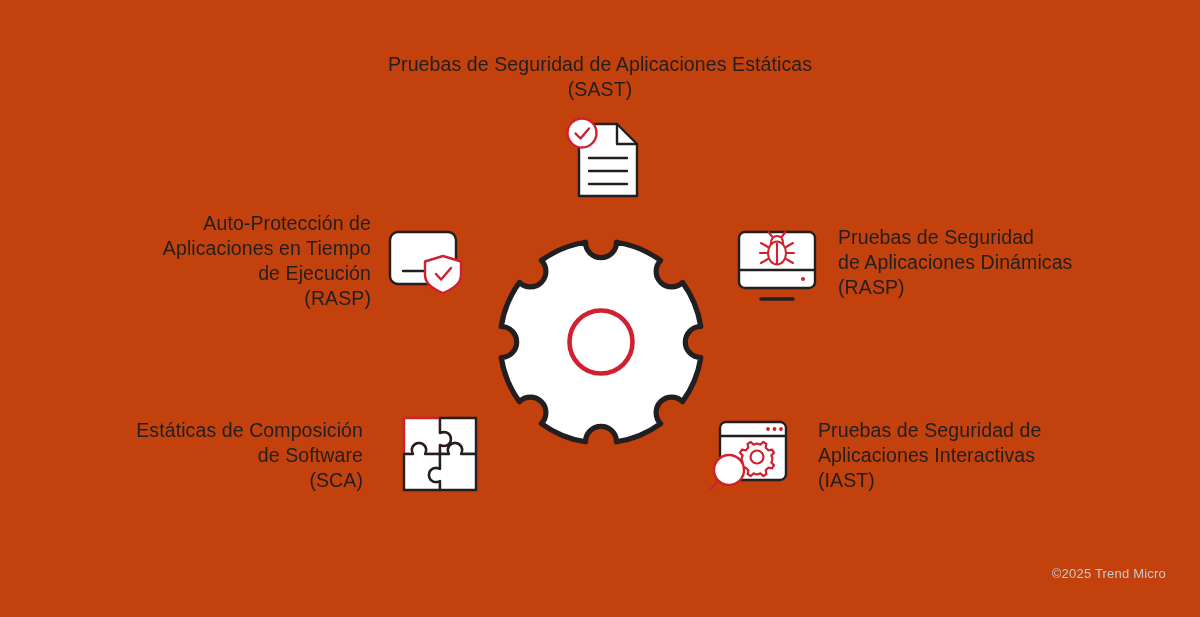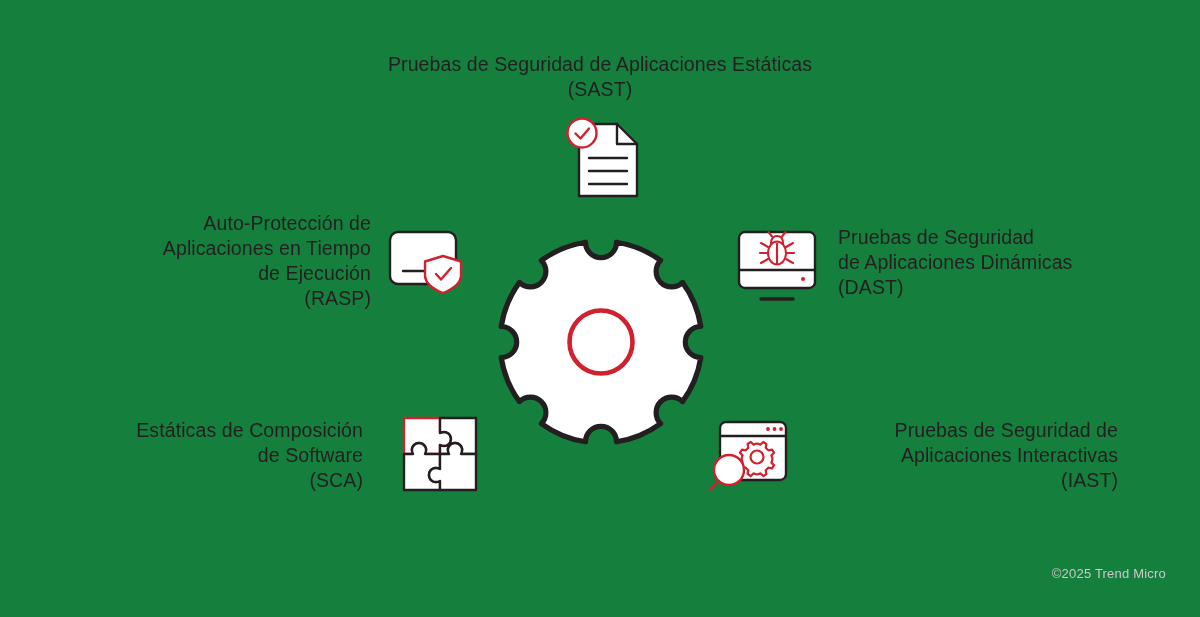--- a/index.html
+++ b/index.html
@@ -8,21 +8,21 @@
     background: #ffffff;
   }
   body {
     font-family: "Liberation Sans", sans-serif;
     color: #231f20;
   }
   #canvas {
     position: relative;
     width: 1200px;
     height: 617px;
-    background: #15803d;
+    background: #c2410c;
     overflow: hidden;
   }
   .label {
     position: absolute;
     font-size: 19.5px;
     line-height: 25px;
     color: #231f20;
     white-space: pre-line;
     font-weight: 400;
     letter-spacing: 0.1px;
@@ -57,21 +57,20 @@
   
   #dast-label {
     left: 838px;
     top: 225px;
     width: 300px;
   }
   #iast-label {
     left: 818px;
     top: 418px;
     width: 300px;
-    text-align: right;
   }
 
   
   #icon-sast { left: 555px; top: 108px; width: 96px;  height: 98px; }
   #icon-rasp { left: 381px; top: 224px; width: 96px;  height: 82px; }
   #icon-sca  { left: 398px; top: 412px; width: 84px;  height: 84px; }
   #icon-dast { left: 733px; top: 226px; width: 88px;  height: 82px; }
   #icon-iast { left: 702px; top: 412px; width: 96px;  height: 88px; }
 
   
@@ -149,21 +148,21 @@
       <path d="M6 42 H15 C12 36 16 31 21 31 C26 31 30 36 27 42 H42 V57
                C36 54 31 58 31 63 C31 68 36 72 42 69 V78 H6 Z" fill="#ffffff" stroke="#231f20" stroke-width="2.4" stroke-linejoin="round"></path>
 
       <path d="M42 42 H51 C48 36 52 31 57 31 C62 31 66 36 63 42 H78 V78 H42 V69
                C36 72 31 68 31 63 C31 58 36 54 42 57 Z" fill="#ffffff" stroke="#231f20" stroke-width="2.4" stroke-linejoin="round"></path>
     </svg>
   </div>
 
   <div class="label label-left" id="dast-label">Pruebas de Seguridad
 de Aplicaciones Dinámicas
-(DAST)</div>
+(RASP)</div>
 
   <div class="icon" id="icon-dast">
     <svg viewBox="0 0 88 82" width="88" height="82">
 
       <rect x="6" y="6" width="76" height="56" rx="6" ry="6" fill="#ffffff" stroke="#231f20" stroke-width="2.4"></rect>
       <line x1="6" y1="44" x2="82" y2="44" stroke="#231f20" stroke-width="2.4"></line>
 
       <circle cx="70" cy="53" r="2" fill="#d1202e"></circle>
 
       <line x1="28" y1="73" x2="60" y2="73" stroke="#231f20" stroke-width="3.4" stroke-linecap="round"></line>

